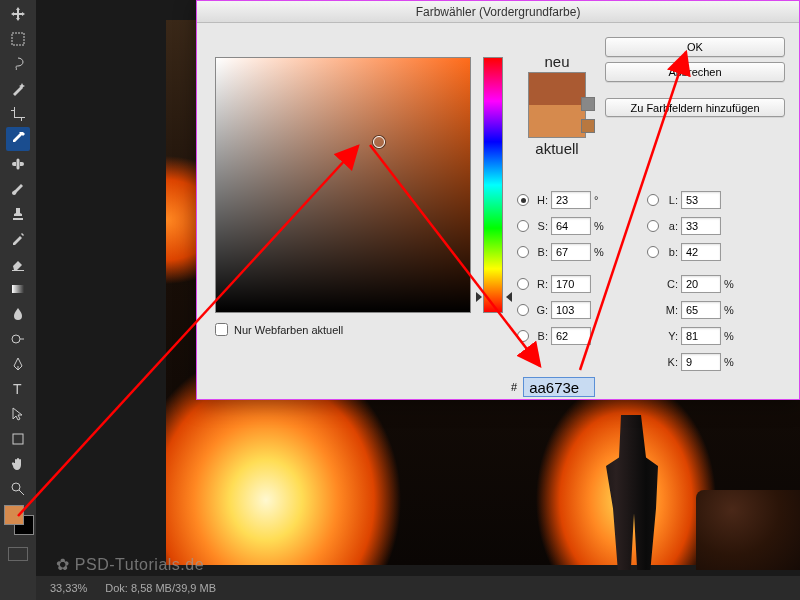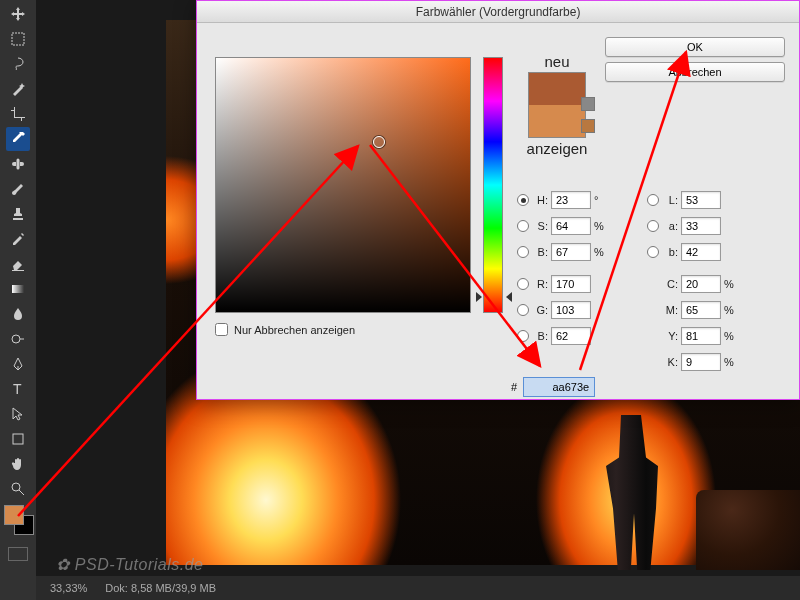--- a/index.html
+++ b/index.html
@@ -22,21 +22,21 @@
     radial-gradient(ellipse 180px 200px at 100px 480px, #fff8d0 0%, #ffdd55 20%, #ff8822 40%, #dd4400 60%, transparent 75%),
     radial-gradient(ellipse 120px 160px at 460px 480px, #ffdd55 0%, #ff8822 30%, #dd4400 55%, transparent 75%),
     radial-gradient(ellipse 100px 80px at 0px 200px, #ff8822 0%, #dd4400 50%, transparent 80%),
     linear-gradient(180deg, #3a2818 0%, #1a0f08 40%, #0a0604 100%);
   }
   .figure { position: absolute; left: 420px; top: 395px; width: 100px; height: 170px; background: linear-gradient(90deg, #0a0a0a 0%, #2a2020 30%, #0a0a0a 60%, #252020 100%); clip-path: polygon(35% 0%, 55% 0%, 60% 25%, 72% 30%, 70% 55%, 63% 100%, 52% 100%, 48% 58%, 44% 100%, 33% 100%, 27% 55%, 20% 30%, 33% 25%); }
   .barrel { position: absolute; left: 530px; top: 470px; width: 120px; height: 100px; background: radial-gradient(ellipse at 30% 20%, #4a2818 0%, #2a1408 40%, #0a0504 100%); border-radius: 8px 8px 4px 4px; }
   
   
   .status { position: absolute; left: 36px; bottom: 0; width: 764px; height: 24px; background: #2a2a2a; display: flex; align-items: center; padding: 12px 14px; gap: 18px; color: #aaa; font-size: 11px; }
-  .watermark { position: absolute; left: 56px; bottom: 26px; color: #999; font-size: 16px; font-style: italic; opacity: 0.7; letter-spacing: 0.5px; }
+  .watermark { position: absolute; left: 56px; bottom: 26px; color: #999; font-size: 16px; opacity: 0.7; letter-spacing: 0.5px; }
   .watermark::before { content: "✿ "; }
   
   
   .dialog { position: absolute; left: 196px; top: 0; width: 604px; height: 400px; background: #e8e8e8; border: 1px solid #d946ef; box-shadow: 0 4px 20px rgba(0,0,0,0.4); }
   .titlebar { height: 22px; background: linear-gradient(#f5f5f5, #dcdcdc); display: flex; align-items: center; justify-content: center; font-size: 12px; color: #333; border-bottom: 1px solid #bbb; }
   .dialog-body { position: relative; padding: 16px 18px; height: 378px; }
   
   .sat-field { position: absolute; left: 18px; top: 34px; width: 256px; height: 256px; border: 1px solid #888;
     background: linear-gradient(to top, #000, transparent), linear-gradient(to right, #fff, #ff6b1a); cursor: crosshair; }
   .sat-marker { position: absolute; width: 12px; height: 12px; border: 1px solid #fff; border-radius: 50%; transform: translate(-50%, -50%); box-shadow: 0 0 0 1px rgba(0,0,0,0.5); }
@@ -68,21 +68,21 @@
   .val-row { display: flex; align-items: center; height: 26px; }
   .val-left { width: 130px; display: flex; align-items: center; gap: 3px; }
   .val-right { width: 130px; display: flex; align-items: center; gap: 3px; }
   .rad { width: 12px; height: 12px; border: 1px solid #777; border-radius: 50%; background: #fff; display: inline-flex; align-items: center; justify-content: center; }
   .rad.on::after { content: ""; width: 5px; height: 5px; background: #333; border-radius: 50%; }
   .fld-lbl { width: 16px; text-align: right; }
   .fld { width: 40px; height: 18px; border: 1px solid #999; background: #fff; font-size: 11px; padding: 0 4px; text-align: left; box-shadow: inset 0 1px 2px rgba(0,0,0,0.12); }
   .unit { width: 14px; }
   
   .hex-row { position: absolute; left: 314px; top: 354px; display: flex; align-items: center; gap: 6px; font-size: 11px; }
-  .hex-fld { width: 72px; height: 20px; border: 1.5px solid #5a8fd6; background: #c8dbf2; font-size: 11px; padding: 0 5px; color: #000; text-align: right; }
+  .hex-fld { width: 72px; height: 20px; border: 1.5px solid #5a8fd6; background: #c8dbf2; font-size: 15px; padding: 0 5px; color: #000; }
   
   
   .arrows { position: absolute; left: 0; top: 0; width: 800px; height: 600px; pointer-events: none; z-index: 100; }
 </style>
 </head>
 <body>
 
 <div class="toolbar">
   <div class="tool">
       <svg viewBox="0 0 16 16">
@@ -226,34 +226,35 @@
     <div class="hue-strip">
       <div class="hue-marker" style="top:94%"></div>
     </div>
 
     <div class="swatch-area">
       <div class="swatch-lbl">neu</div>
       <div class="swatch-box">
         <div class="swatch-new"></div>
         <div class="swatch-cur"></div>
       </div>
-      <div class="swatch-lbl">anzeigen</div>
+      <div class="swatch-lbl">aktuell</div>
     </div>
     <div class="tiny-icn tiny-cube"></div>
     <div class="tiny-icn tiny-sq"></div>
 
     <label class="only-web">
       <input type="checkbox" style="">
-      <span>Nur Abbrechen anzeigen</span>
+      <span>Nur Webfarben aktuell</span>
     </label>
 
     <div class="btns">
       <button class="btn">OK</button>
       <button class="btn">Abbrechen</button>
       <div style="height:6px"></div>
+      <button class="btn sm">Zu Farbfeldern hinzufügen</button>
       <div style="height:6px"></div>
     </div>
 
     <div class="val-cols">
       <div class="val-row">
         <div class="val-left">
             <span class="rad on"></span>
             <span class="fld-lbl">H:</span>
             <input class="fld" value="23" style="">
             <span class="unit">°</span>

